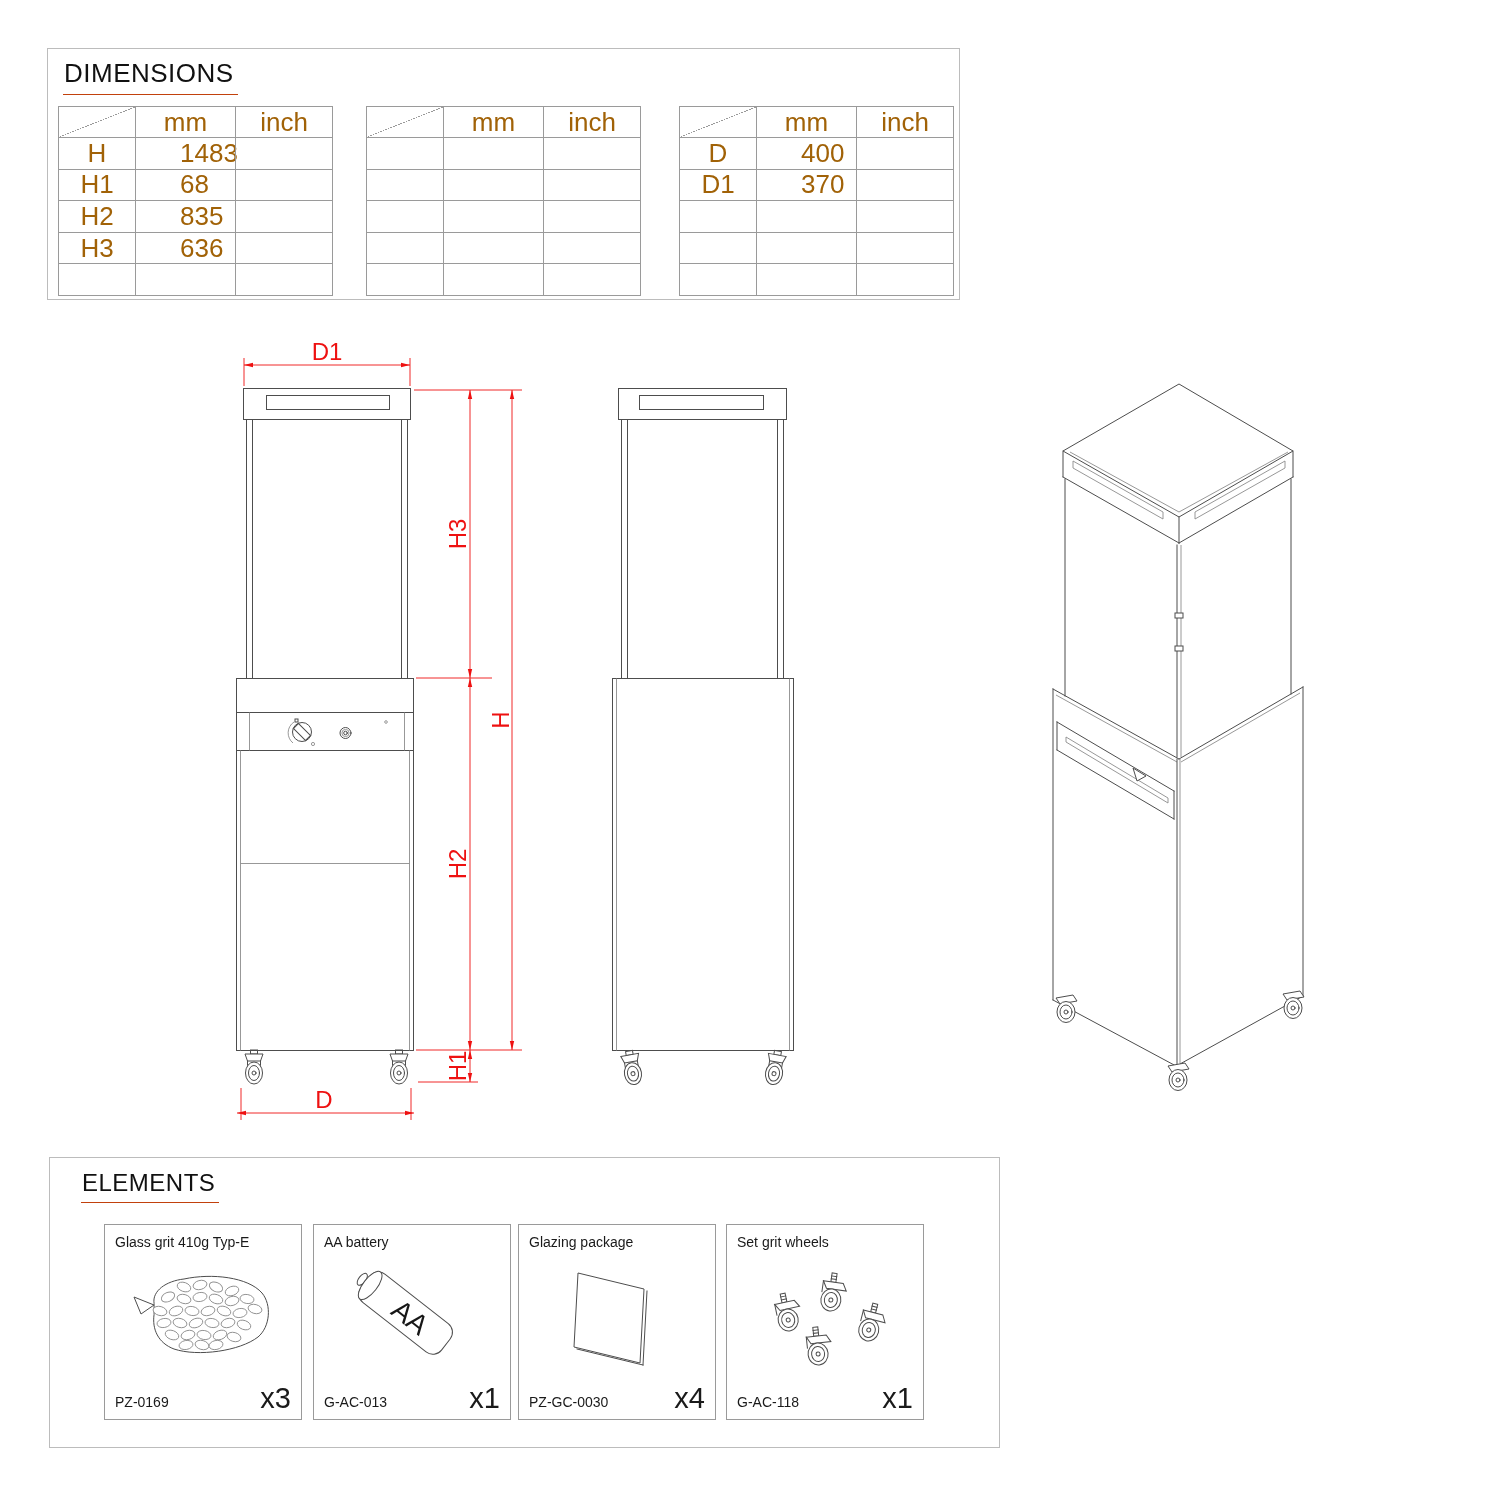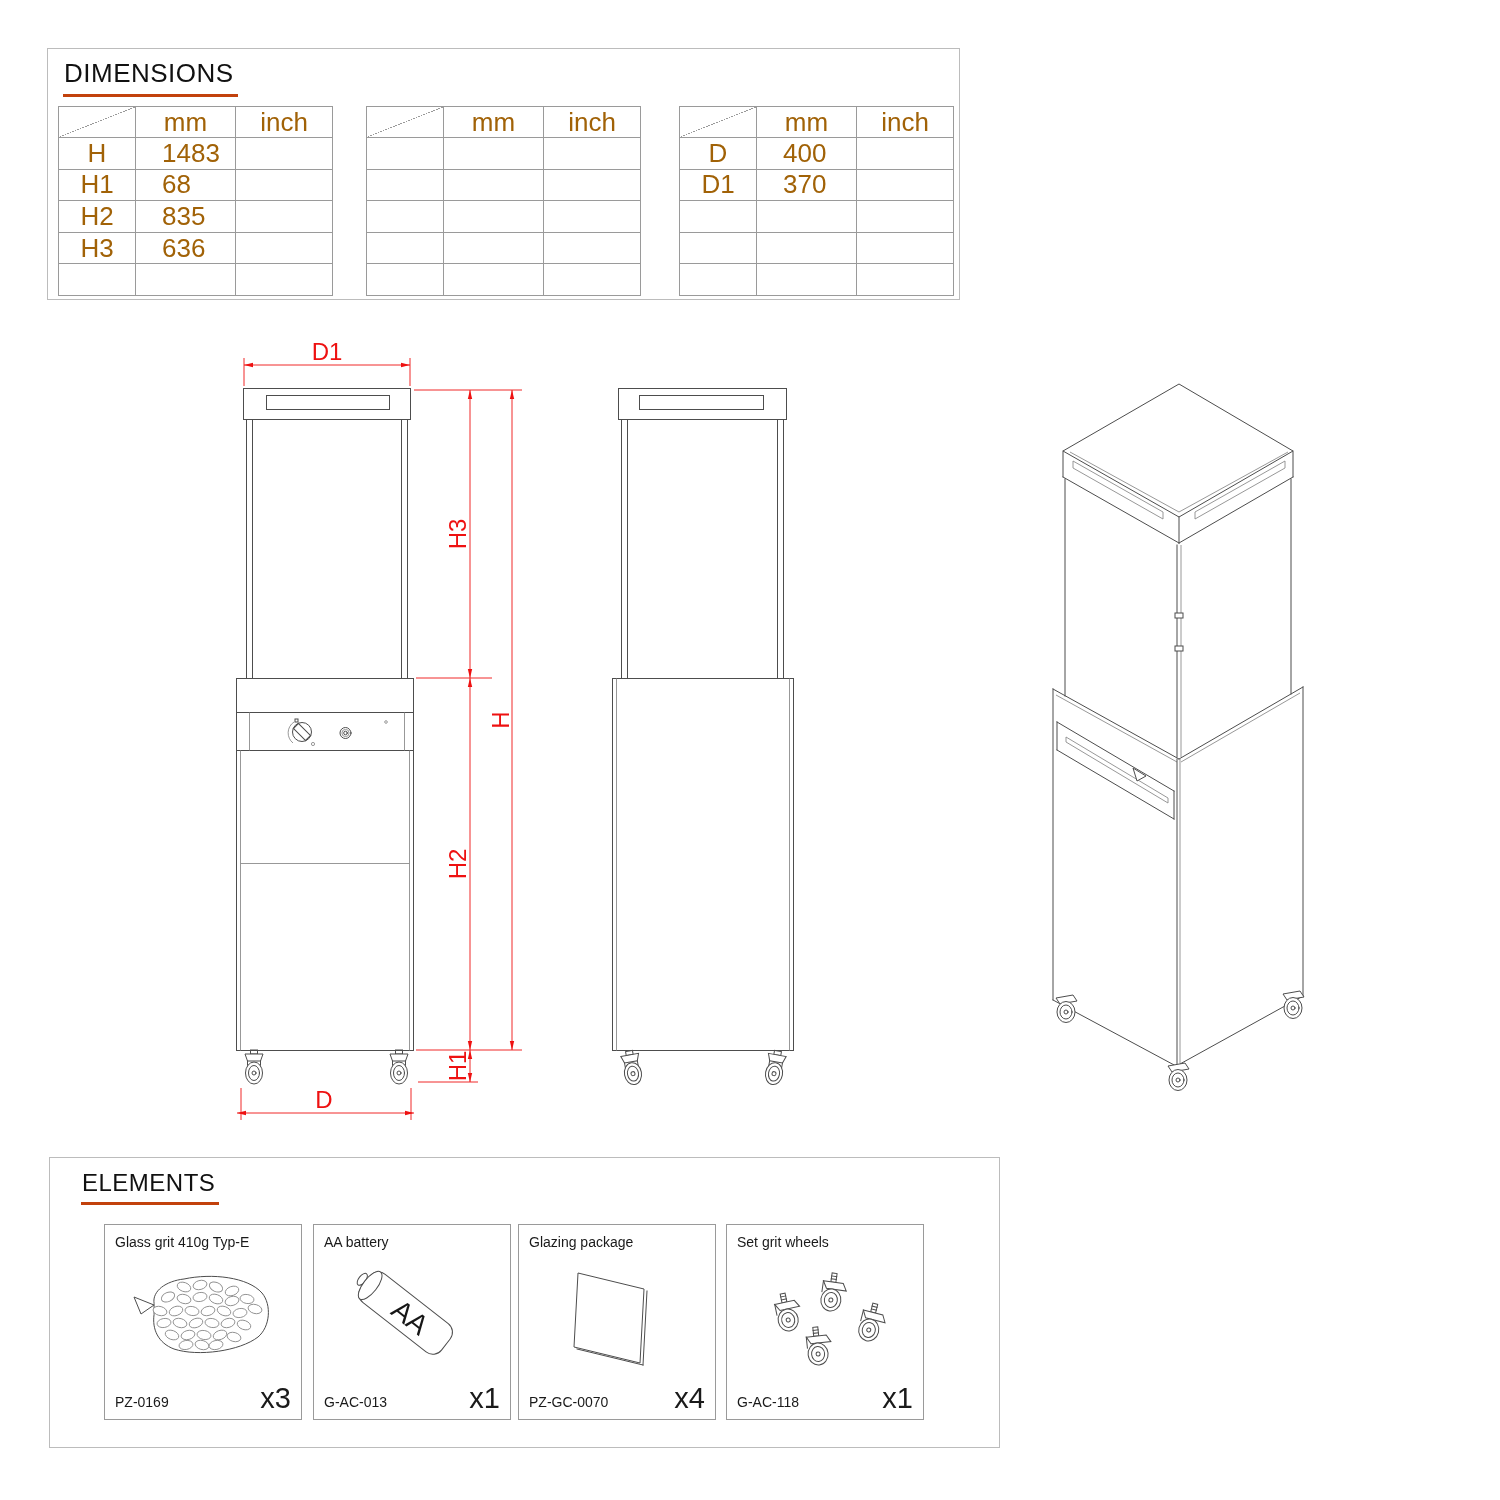--- a/index.html
+++ b/index.html
@@ -9,34 +9,34 @@
   body{
     width:1500px;height:1500px;position:relative;overflow:hidden;
     background:#ffffff;color:#1a1a1a;
     font-family:"Liberation Sans",sans-serif;
   }
   .panel{position:absolute;border:1px solid var(--pb);background:#fff}
   #dimensions-panel{left:47px;top:48px;width:911px;height:250px}
   #elements-panel{left:49px;top:1157px;width:949px;height:289px}
   .panel-title{
     position:absolute;font-size:26px;letter-spacing:.5px;white-space:nowrap;
-    border-bottom:3px solid #c2410c;padding:0 4px 5px 1px;color:#111;
+    border-bottom:1px solid #c2410c;padding:0 4px 5px 1px;color:#111;
   }
   #dimensions-panel .panel-title{left:15px;top:9px}
   #elements-panel .panel-title{left:31px;top:11px;font-size:24px}
 
   
   .dimtable{position:absolute;top:57px;border:1px solid var(--tl);background:#fff}
   .t1{left:10px}.t2{left:318px}.t3{left:631px}
   .dtr{display:grid;grid-template-columns:76px 100px 97px}
   .dtd{display:flex;align-items:center;justify-content:center;height:30.6px;font-size:26px;color:#a16207}
   .dth .dtd{height:30px}
   .dtd + .dtd{border-left:1px solid var(--tl)}
   .tbody .dtr{border-top:1px solid var(--tl)}
-  .col-mm{justify-content:flex-start;padding-left:26px}
+  .col-mm{justify-content:flex-start;padding-left:44px}
   .diag{
     background-image:linear-gradient(to bottom right,
       transparent 49.5%, var(--tl) 49.5%, var(--tl) 50.6%, transparent 50.6%);
   }
 
   
   .el-card{position:absolute;top:66px;width:196px;height:194px;border:1px solid var(--tl);background:#fff}
   .c1{left:54px}.c2{left:263px}.c3{left:468px}.c4{left:676px}
   .el-name{position:absolute;left:10px;top:9px;font-size:14px;white-space:nowrap}
   .el-code{position:absolute;left:10px;bottom:9px;font-size:14px}
@@ -395,21 +395,21 @@
       <div class="el-qty">x1</div>
     </div>
 
     <div class="el-card c3">
       <div class="el-name">Glazing package</div>
       <svg class="el-fig" width="176" height="124" viewBox="0 0 176 124">
         <polygon points="50,16 116,32 112,106 46,90" class="lnf"></polygon>
         <line x1="119" y1="34" x2="115" y2="108" class="ln"></line>
         <line x1="115" y1="108" x2="49" y2="92" class="ln"></line>
       </svg>
-      <div class="el-code">PZ-GC-0070</div>
+      <div class="el-code">PZ-GC-0030</div>
       <div class="el-qty">x4</div>
     </div>
 
     <div class="el-card c4">
       <div class="el-name">Set grit wheels</div>
       <svg class="el-fig" width="176" height="124" viewBox="0 0 176 124">
         <defs>
           <g id="ecast">
             <rect x="-2.5" y="-26" width="5" height="9" class="ln"></rect>
             <line x1="-2.5" y1="-23" x2="2.5" y2="-23" class="ln"></line>

